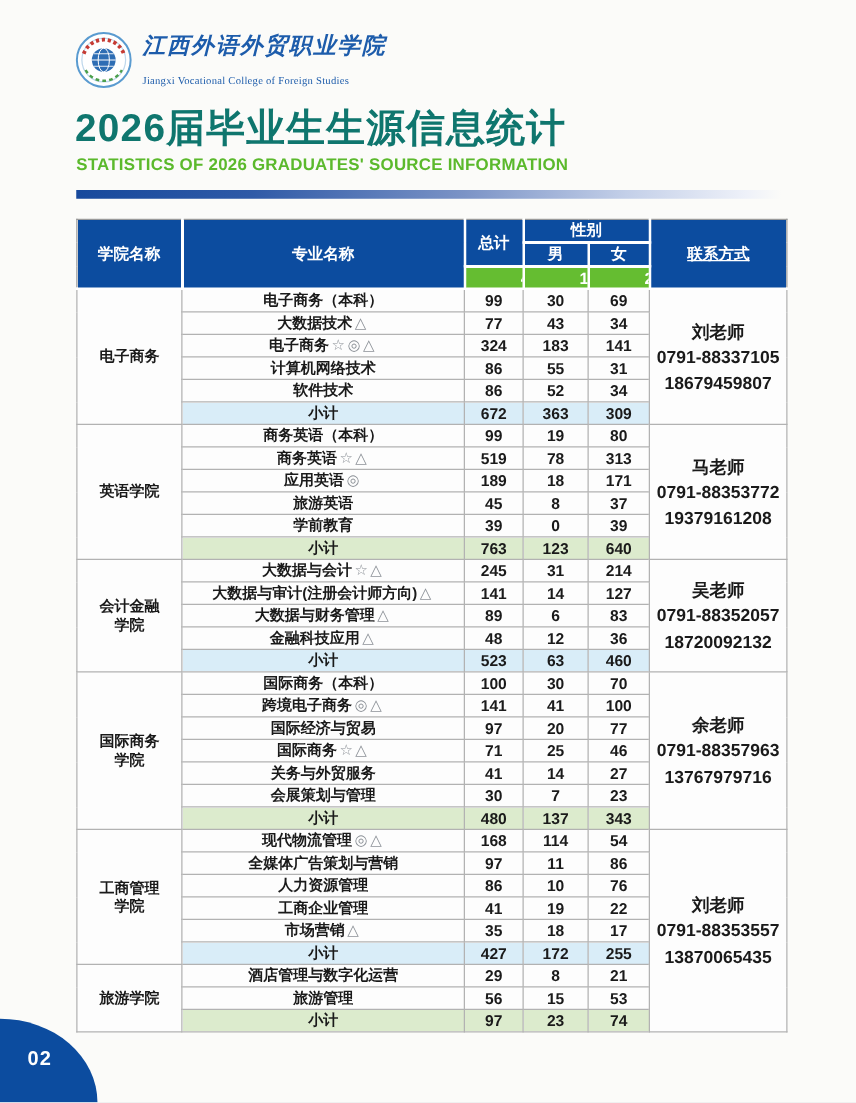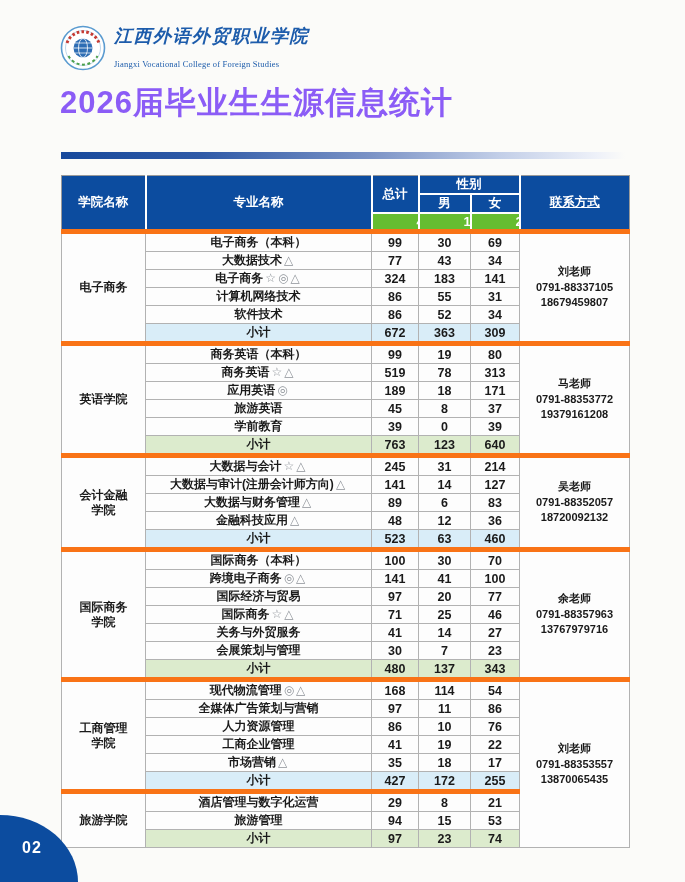--- a/index.html
+++ b/index.html
@@ -17,21 +17,21 @@
     font-family:"Liberation Serif","DejaVu Serif",serif;
     font-weight:700; font-style:italic; color:#1d5cab;
     font-size:18px; letter-spacing:1.5px; line-height:1.1;
   }
   .logo-en {
     font-family:"Liberation Serif","DejaVu Serif",serif;
     color:#1d5cab; font-size:8.5px; margin-top:12px; letter-spacing:0.2px;
   }
   .page-title {
     position:absolute; left:60px; top:82px; margin:0;
-    font-size:31px; font-weight:700; color:#8b5cf6; letter-spacing:1px;
+    font-size:31px; font-weight:700; color:#0f766e; letter-spacing:1px;
   }
   .page-subtitle {
     position:absolute; left:61px; top:124px; margin:0;
     font-size:13.5px; font-weight:700; color:#5bb92c; letter-spacing:0.2px;
   }
   .gradient-bar {
     position:absolute; left:61px; top:152px; width:564px; height:7px;
     background:linear-gradient(90deg,#17499c 0%,#2f5aa7 25%,#7b93c6 55%,#c3cfe8 78%,#eef1f9 95%,rgba(255,255,255,0) 100%);
   }
 
@@ -54,23 +54,23 @@
     background:#65bd31; color:#ffffff; font-weight:700; font-size:13px;
     border:2px solid #ffffff; height:18px;padding-left:44px;
   }
   thead tr:first-child > * { border-top:none; }
   thead .first-col { border-left:none; }
   thead .last-col { border-right:none;text-decoration:underline; }
 
   tbody tr { height:17.64px; }
   tbody td { border:1px solid #b2b2b2; font-size:12px; font-weight:700; color:#1a1a1a; }
   tbody td.college-cell { font-size:12px; line-height:1.25; background:#fdfdfd; }
-  tbody td.contact-cell { font-size:11px; line-height:1.45; background:#fdfdfd; }
+  tbody td.contact-cell { font-size:14px; line-height:1.45; background:#fdfdfd; }
   tbody td.num-cell { font-size:12.5px; }
-  tbody tr.group-start td { border-top:5px solid #f97316; }
+  tbody tr.group-start td { border-top:1px solid #f97316; }
   .marks { color:#8d9298; letter-spacing:2px; margin-left:2px; font-weight:400; }
   tr.subtotal.blue  td { background:#d9edf8; }
   tr.subtotal.green td { background:#dcebcd; }
 
   
   .page-corner {
     position:absolute; left:0; bottom:0; width:78px; height:67px;
     background:#0c4c9f; border-top-right-radius:100% 100%;
   }
   .page-corner span {
@@ -95,20 +95,21 @@
       <line x1="15" y1="18" x2="31" y2="18" stroke="#ffffff" stroke-width="0.7"></line>
       <line x1="15" y1="28" x2="31" y2="28" stroke="#ffffff" stroke-width="0.7"></line>
     </svg>
     <div class="logo-text">
       <div class="logo-cn">江西外语外贸职业学院</div>
       <div class="logo-en">Jiangxi Vocational College of Foreign Studies</div>
     </div>
   </div>
 
   <h1 class="page-title">2026届毕业生生源信息统计</h1>
+  <h2 class="page-subtitle">STATISTICS OF 2026 GRADUATES' SOURCE INFORMATION</h2>
   <div class="gradient-bar"></div>
 
   <div class="table-wrap">
     <table>
       <colgroup>
         <col style="width:84px">
           <col style="width:226px">
           <col style="width:47px">
         <col style="width:52px">
           <col style="width:49px">
@@ -338,21 +339,21 @@
           </tr>
           <tr class="group-start">
             <td class="college-cell" rowspan="3">旅游学院</td>
             <td class="major-cell"><span>酒店管理与数字化运营</span></td>
             <td class="num-cell">29</td>
             <td class="num-cell">8</td>
             <td class="num-cell">21</td>
           </tr>
           <tr>
             <td class="major-cell"><span>旅游管理</span></td>
-            <td class="num-cell">94</td>
+            <td class="num-cell">56</td>
             <td class="num-cell">15</td>
             <td class="num-cell">53</td>
           </tr>
           <tr class="subtotal green">
             <td class="subtotal-label">小计</td>
             <td class="num-cell">97</td>
             <td class="num-cell">23</td>
             <td class="num-cell">74</td>
           </tr>
         </tbody>

